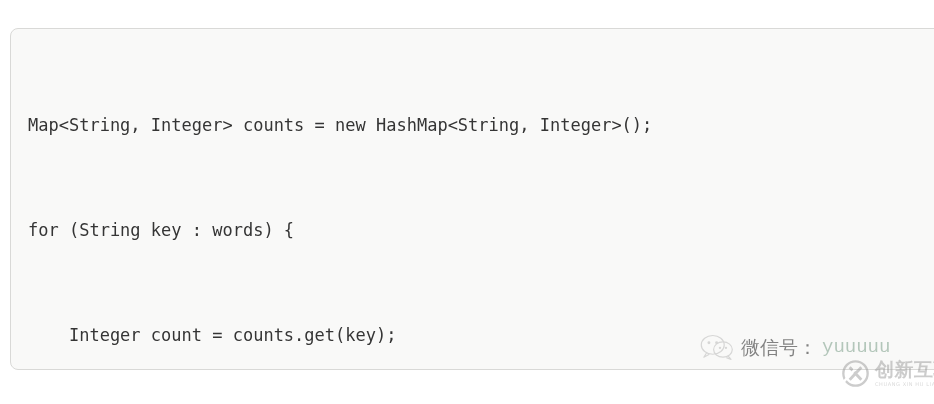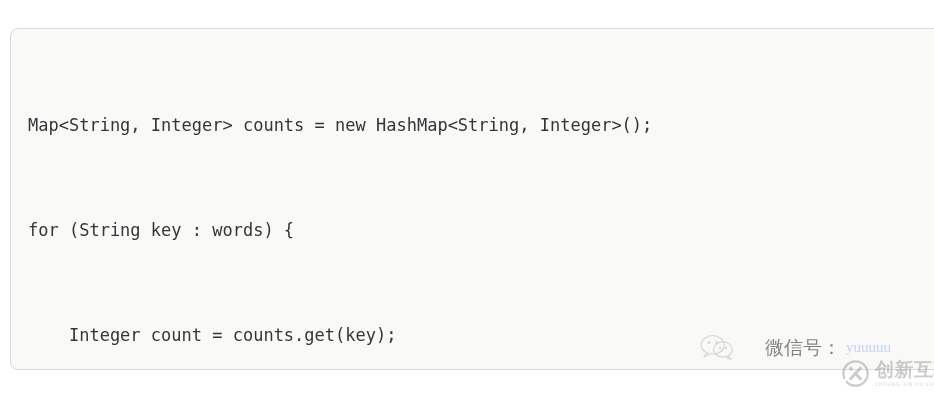--- a/index.html
+++ b/index.html
@@ -69,26 +69,25 @@
     opacity: 0.30;
     flex: none;
   }
   .wm-wechat-text {
     font-family: "DejaVu Sans", sans-serif;
     font-size: 19px;
     color: #555;
     opacity: 0.72;
     white-space: nowrap;
     line-height: 1;
-    margin-left: 24px;
   }
   .wm-wechat-id {
-    font-family: Liberation Serif, serif;
-    font-size: 15px;
-    color: #3b82f6;
+    font-family: Liberation Mono, monospace;
+    font-size: 19px;
+    color: #14532d;
     opacity: 0.30;
     white-space: nowrap;
     line-height: 1;
     margin-left: -2px;
   }
 
   
   .wm-brand {
     position: absolute;
     left: 842px;

